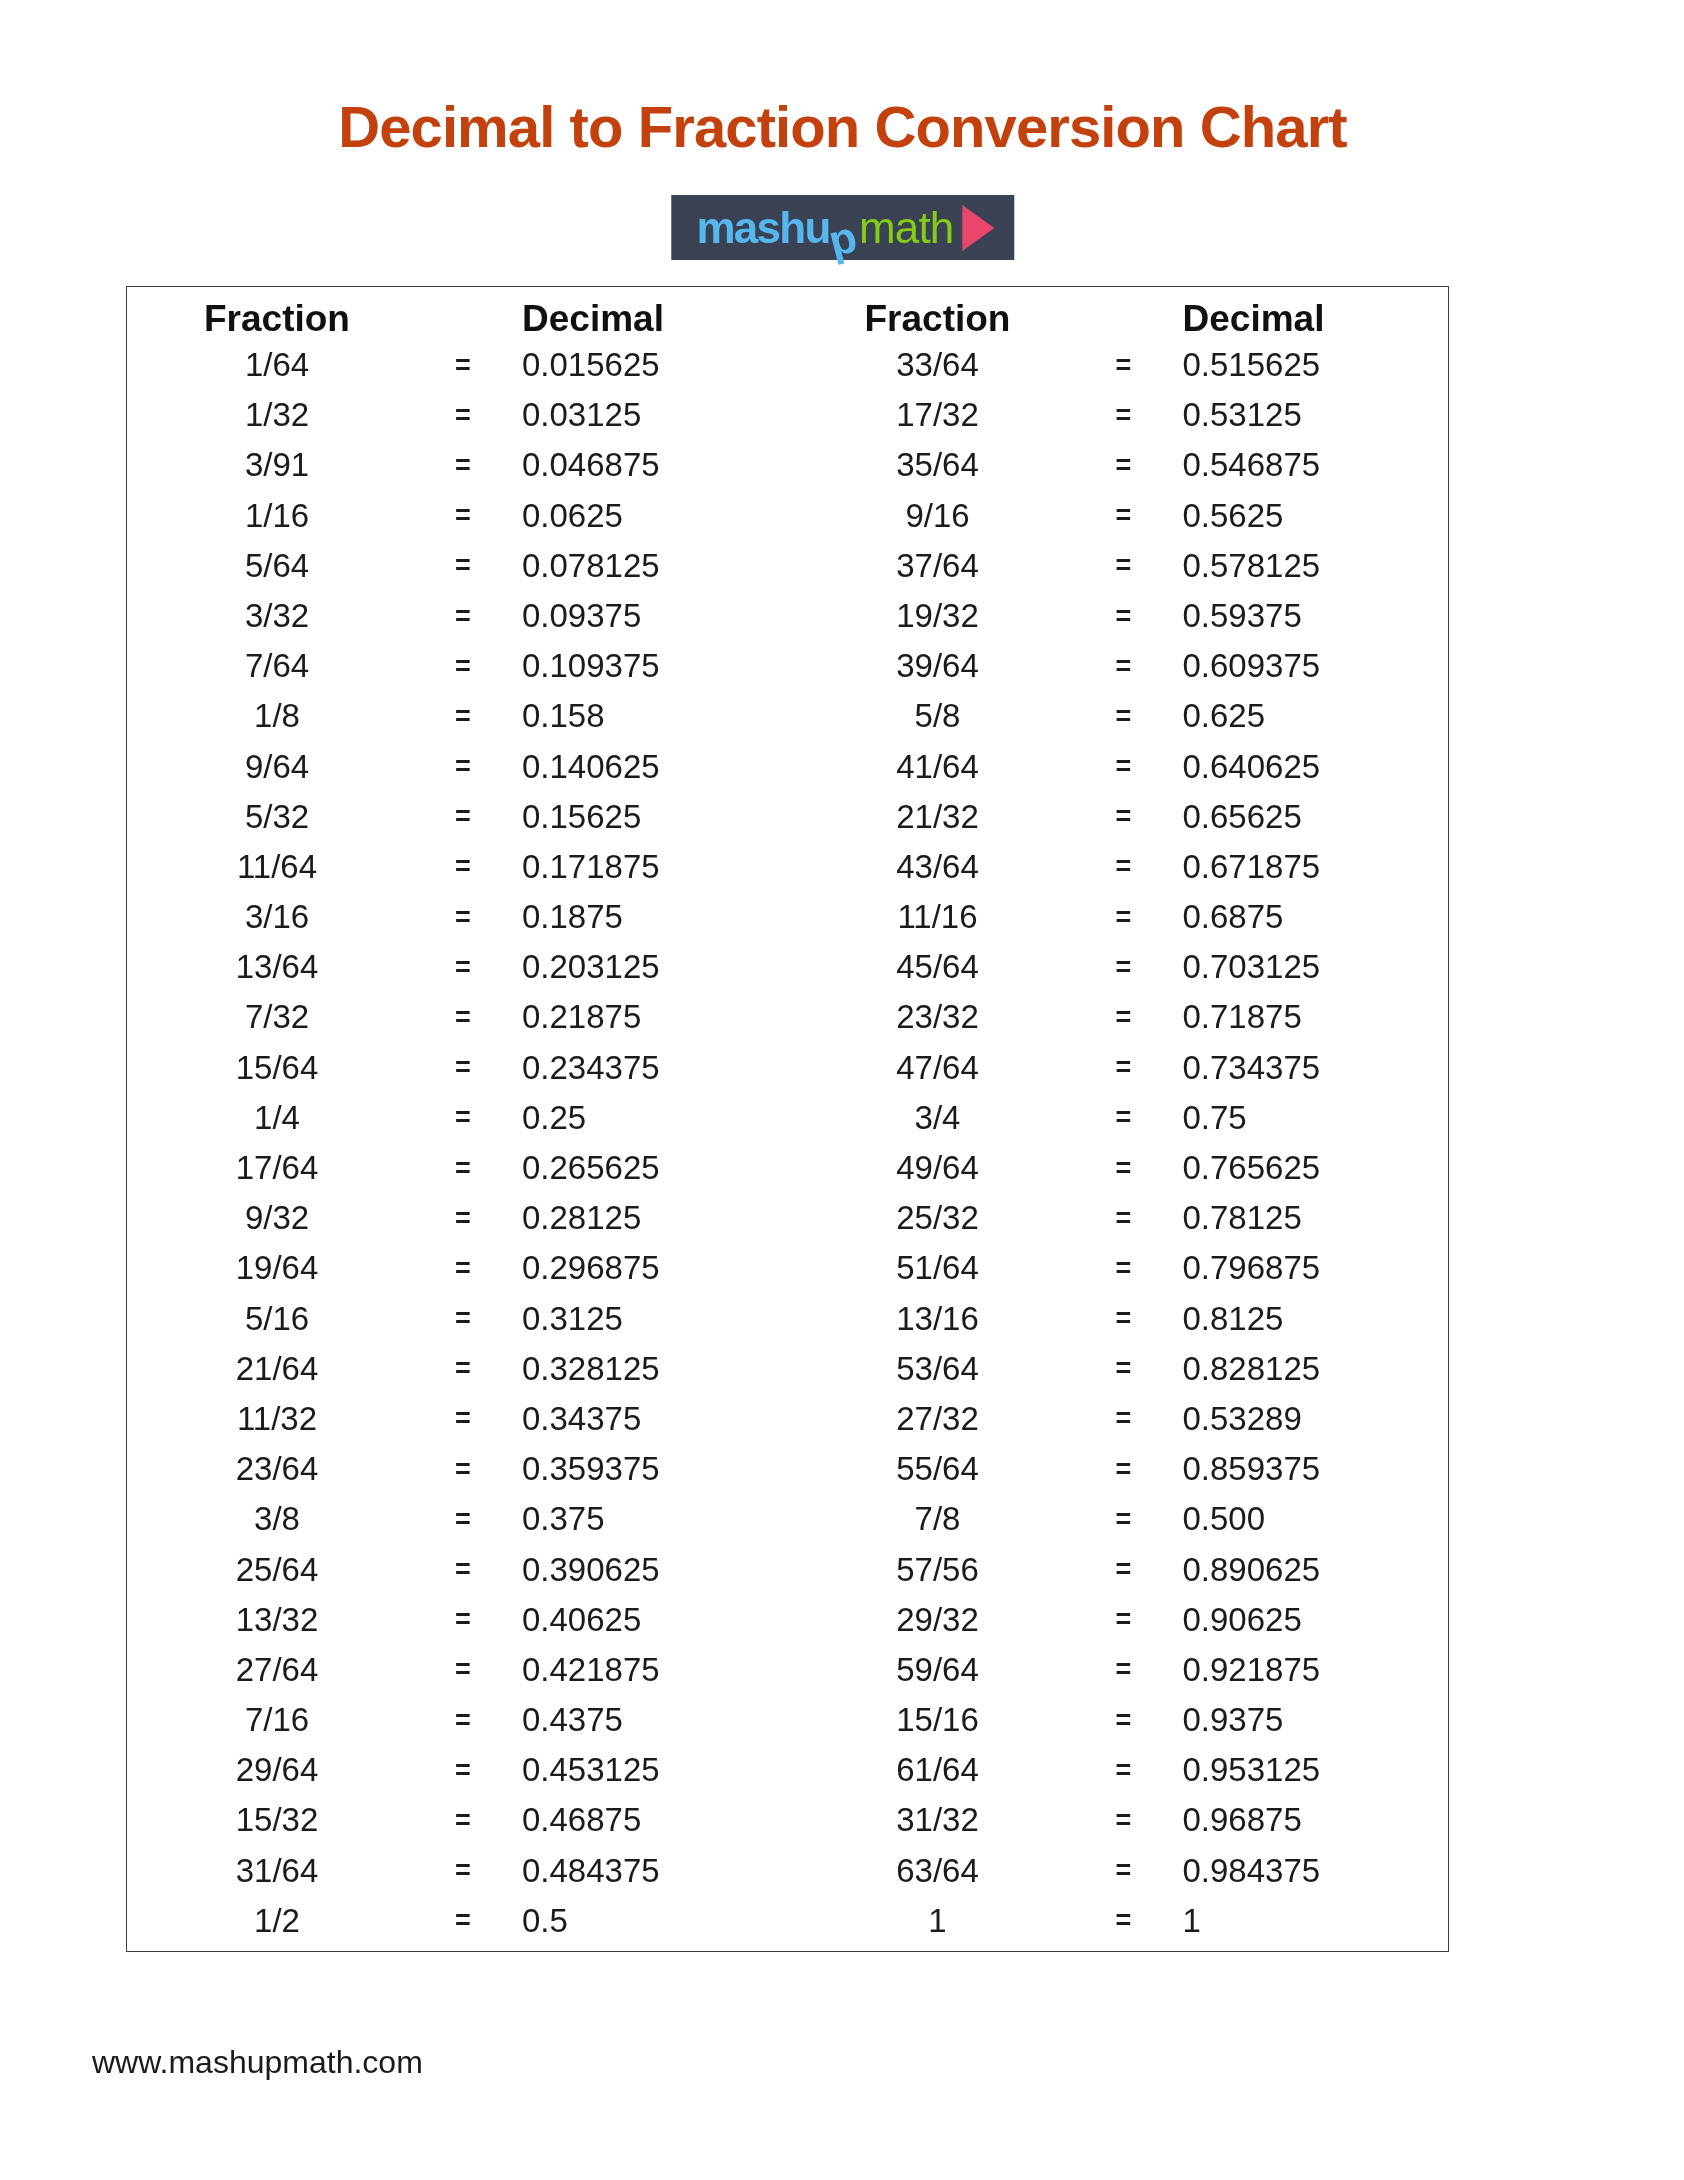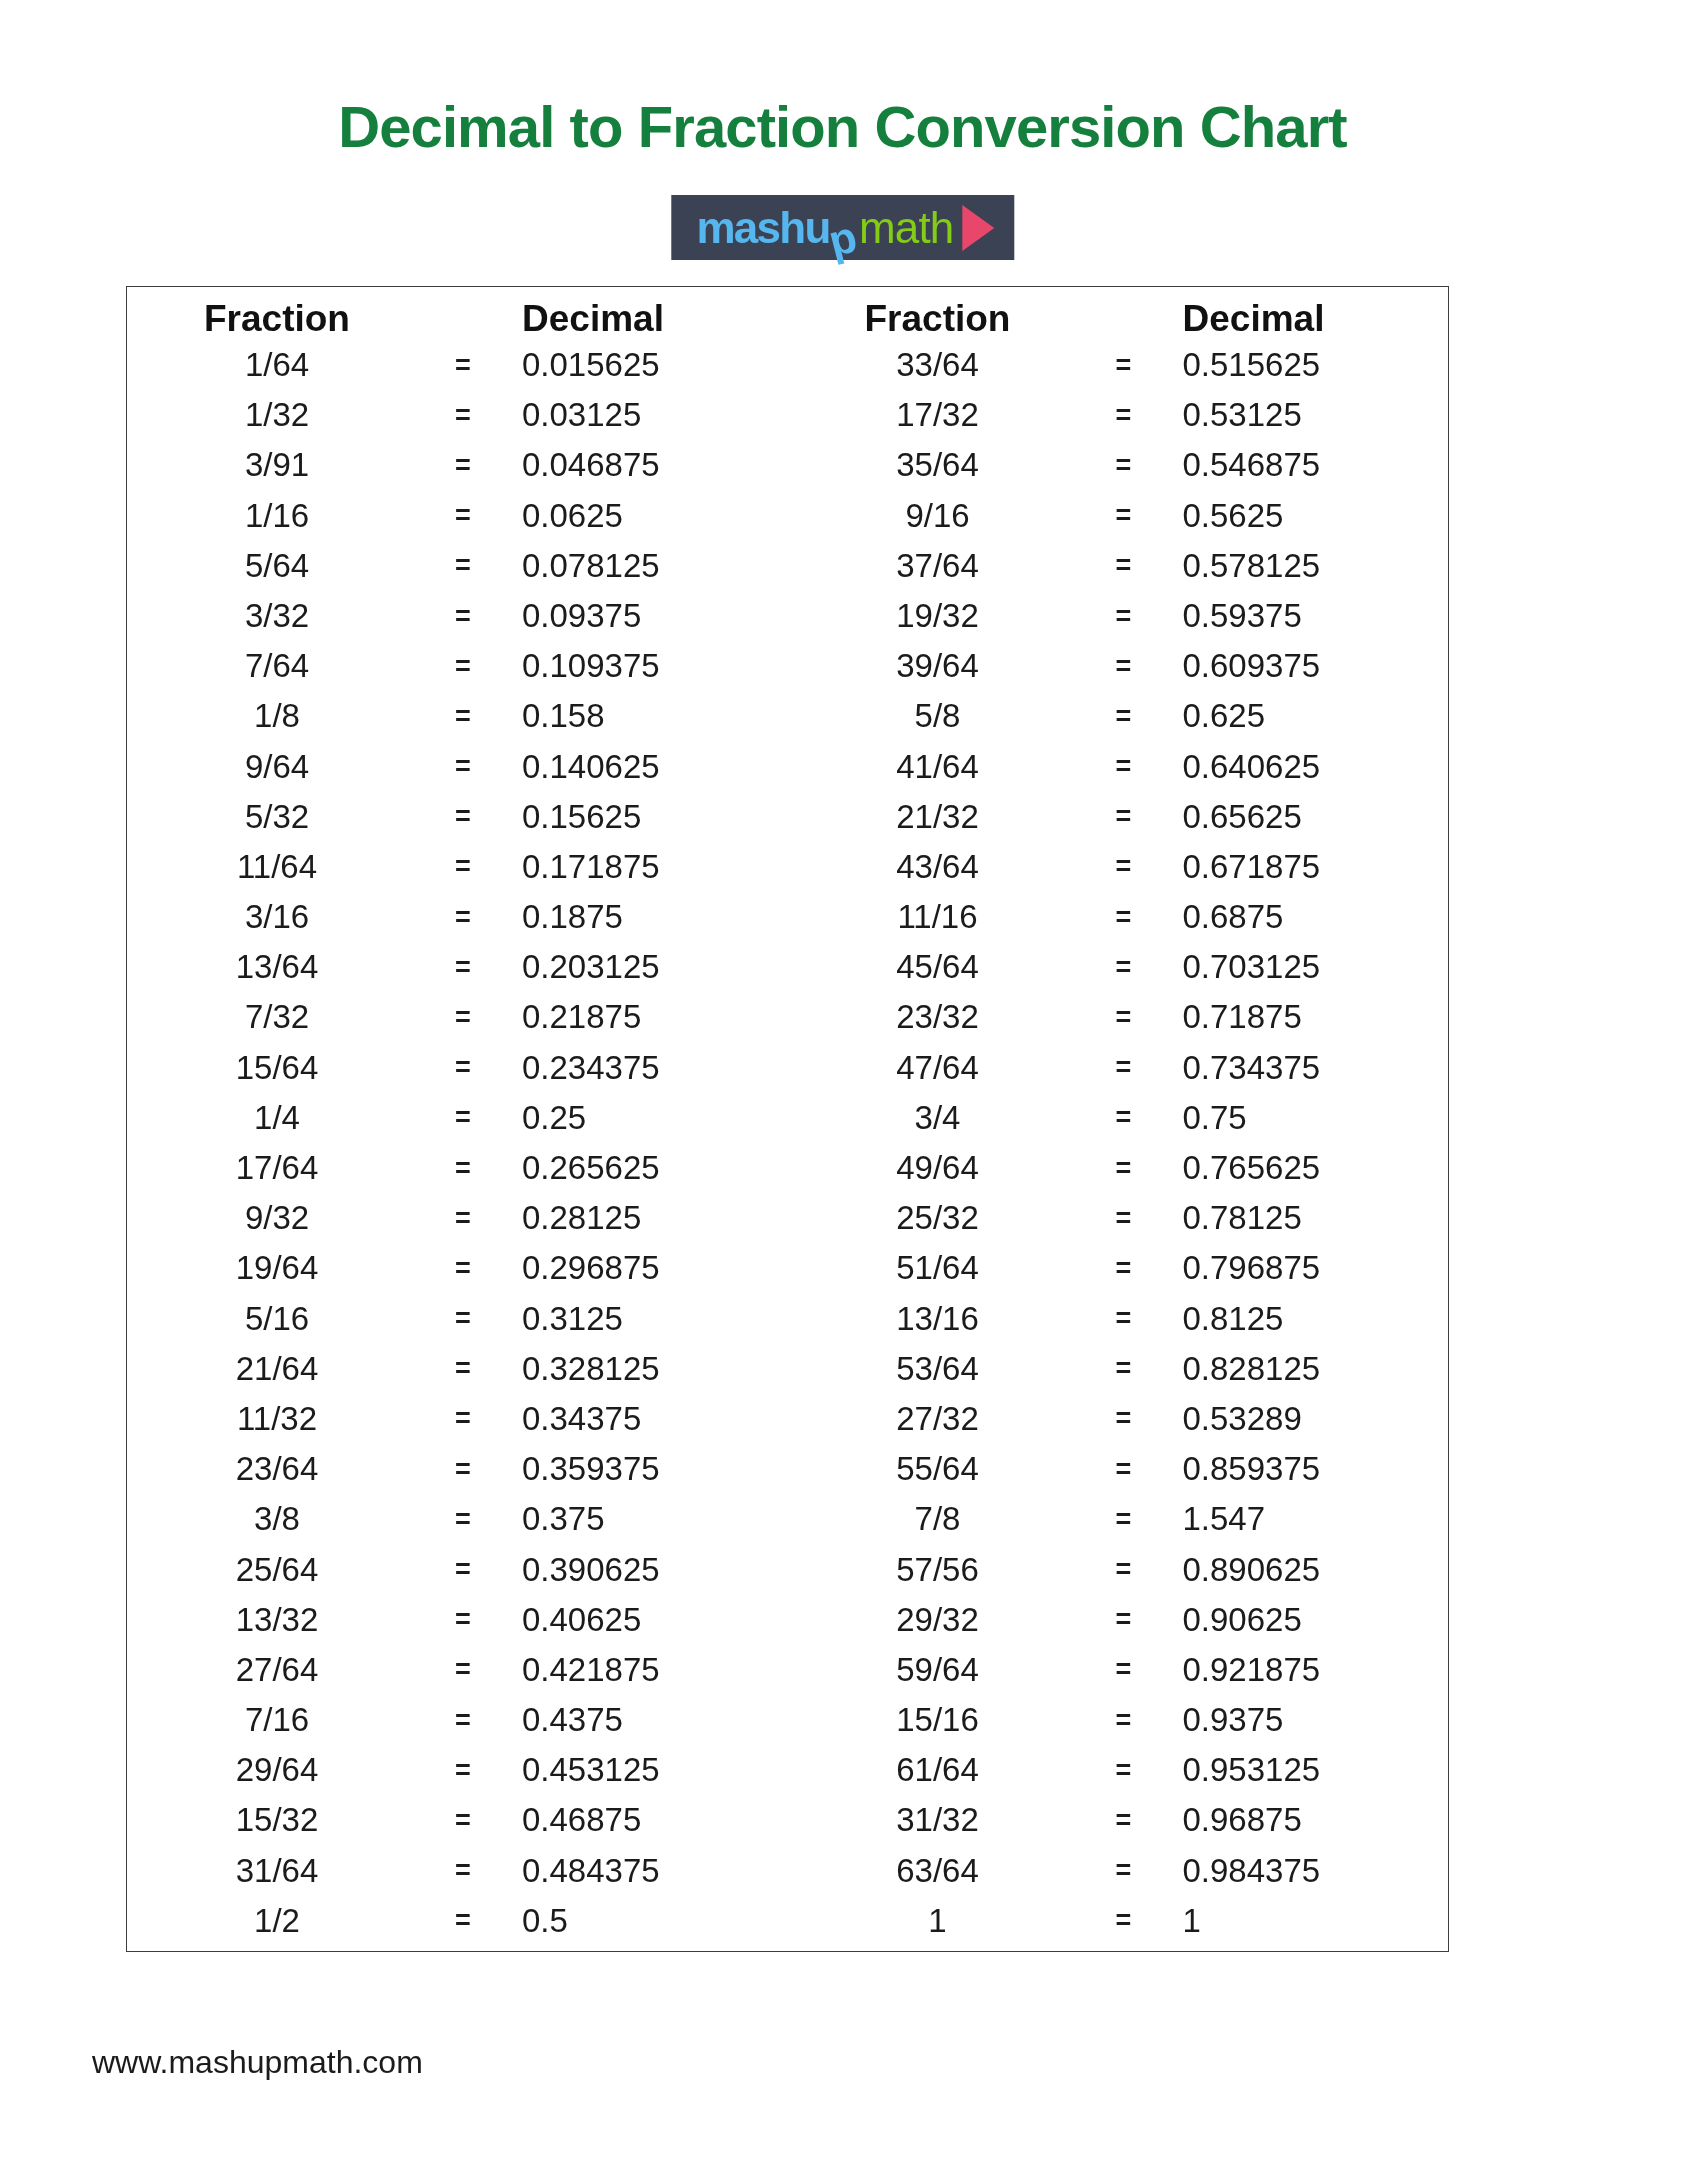--- a/index.html
+++ b/index.html
@@ -19,21 +19,21 @@
   .title {
     position: absolute;
     top: 95px;
     left: 0;
     width: 100%;
     margin: 0;
     text-align: center;
     font-size: 58px;
     font-weight: bold;
     letter-spacing: -0.9px;
-    color: #15803d;
+    color: #c2410c;
     line-height: 1.1;
   }
   .logo {
     position: absolute;
     top: 195px;
     left: 50%;
     transform: translateX(-50%);
     height: 65px;
     padding: 0 20.4px 0 25.6px;
     display: inline-flex;
@@ -440,21 +440,21 @@
             <span class="cell dec">0.53289</span>
           </div>
           <div class="row">
             <span class="cell frac">55/64</span>
             <span class="cell eq">=</span>
             <span class="cell dec">0.859375</span>
           </div>
           <div class="row">
             <span class="cell frac">7/8</span>
             <span class="cell eq">=</span>
-            <span class="cell dec">1.547</span>
+            <span class="cell dec">0.500</span>
           </div>
           <div class="row">
             <span class="cell frac">57/56</span>
             <span class="cell eq">=</span>
             <span class="cell dec">0.890625</span>
           </div>
           <div class="row">
             <span class="cell frac">29/32</span>
             <span class="cell eq">=</span>
             <span class="cell dec">0.90625</span>

